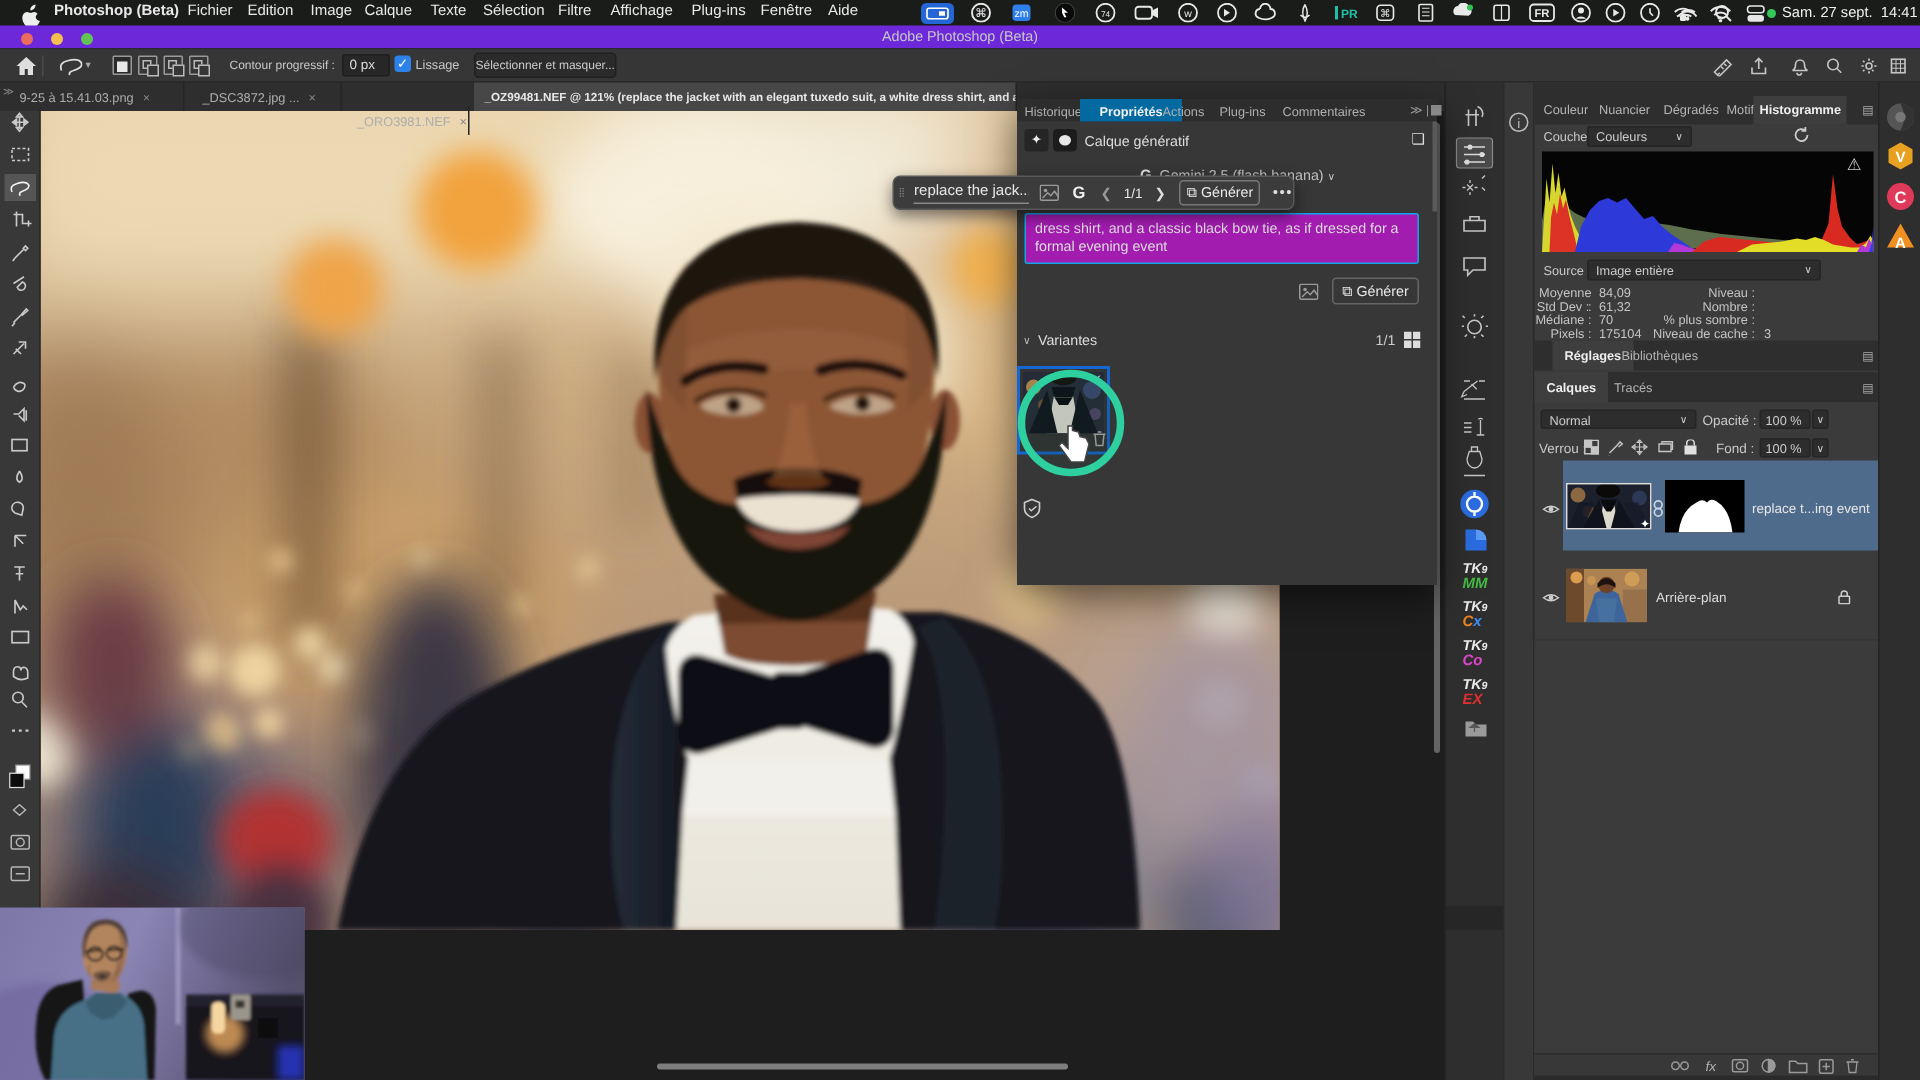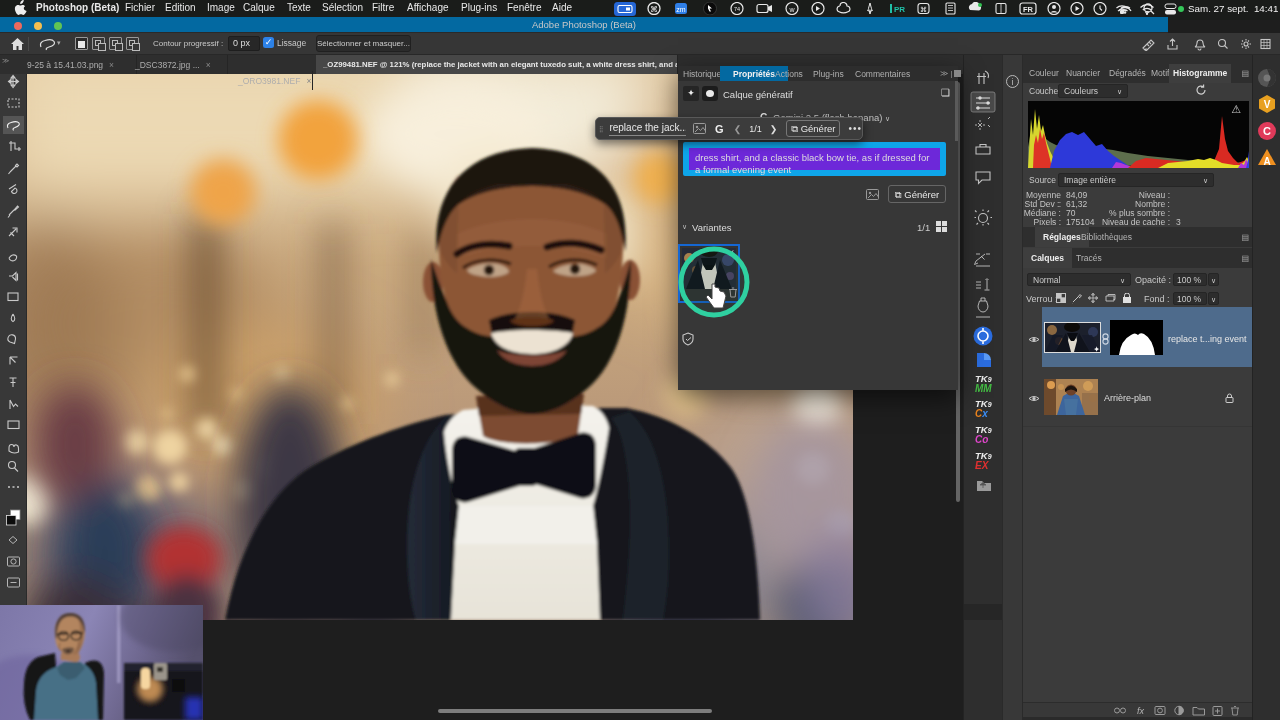--- a/index.html
+++ b/index.html
@@ -3,26 +3,26 @@
 <meta charset="utf-8">
 <style>
   * { margin:0; padding:0; box-sizing:border-box; }
   html,body { width:1280px; height:720px; overflow:hidden; background:#1e1e1e;
     font-family:"Liberation Sans", sans-serif; }
   .abs { position:absolute; }
   #stage { position:relative; width:1280px; height:720px; overflow:hidden; }
 
   
   #menubar { left:0; top:0; width:1280px; height:20px; background:#1a1c1a;
-    color:#e8e8e8; font-size:10px; display:flex; align-items:flex-start; }
+    color:#e8e8e8; font-size:10px; display:flex; align-items:center; }
   #menubar .bold { font-weight:bold; }
   #menubar .abs { white-space:nowrap; }
 
   
-  #titlebar { left:0; top:17px; width:1168px; height:16px; background:#0369a1;
+  #titlebar { left:0; top:17px; width:1280px; height:16px; background:#6d28d9;
     border-bottom:1px solid #2a2a2a; color:#c8c8c8; font-size:9.5px; }
   .tl { position:absolute; top:4.5px; width:8px; height:8px; border-radius:50%; }
 
   
   #optionsbar { left:0; top:33px; width:1280px; height:22px; background:#363636;
     border-bottom:1px solid #282828; color:#cfcfcf; font-size:9.5px; }
 
   .selsq { width:13px; height:13px; border:1px solid #999; border-radius:1px; }
   .sq2,.sq3,.sq4 { display:block; width:6px; height:6px; border:1px solid #bbb; margin:2px 0 0 2px; position:relative; }
   .sq2:after,.sq3:after,.sq4:after { content:""; position:absolute; left:2px; top:2px; width:6px; height:6px; border:1px solid #bbb; background:#363636; }
@@ -354,21 +354,21 @@
           <path d="M82.5,8.5 l3,3"></path>
         <circle cx="104" cy="7" r="2"></circle>
           <path d="M104,2 v1.5 m0,7 v1.5 m5,-5 h-1.5 m-7,0 h-1.5 m8,-3.5 l-1,1 m-5,5 l-1,1 m7,0 l-1,-1 m-5,-5 l-1,-1"></path>
         <rect x="119" y="2.5" width="9" height="9"></rect>
           <path d="M122,2.5 v9 m3,-9 v9 m-6,-6 h9 m-9,3 h9" stroke-width="0.7"></path>
       </g>
     </svg>
   </div>
   <div id="tabbar" class="abs">
     <span class="abs" style="left:2px;top:2px;color:#888;font-size:7px;">≫</span>
-    <div class="dtab" style="left:20px;width:117px;">
+    <div class="dtab" style="left:6px;width:117px;">
         <span>9-25 à 15.41.03.png</span>
         <span class="tx">×</span>
       </div>
     <div class="dtab" style="left:128px;width:100px;">
         <span>_DSC3872.jpg ...</span>
         <span class="tx">×</span>
       </div>
     <div class="dtab" style="left:231px;width:82px;margin-top:16px;">
         <span>_ORO3981.NEF</span>
         <span class="tx">×</span>
@@ -630,21 +630,21 @@
       <span class="abs" style="left:262px;top:3px;color:#999;font-size:8px;">≫ |</span>
       <span class="abs" style="left:276px;top:4px;width:7px;height:7px;background:#888;"></span>
     </div>
     <span class="abs" style="left:5px;top:20px;width:16px;height:15px;background:#252525;border-radius:2px;color:#eee;font-size:9px;text-align:center;line-height:15px;">✦</span>
     <span class="abs" style="left:24px;top:20px;width:16px;height:15px;background:#1c1c1c;border-radius:3px;">
         <span style="position:absolute;left:4px;top:4px;width:8px;height:7px;background:#e8e8e8;border-radius:50%;"></span>
       </span>
     <span class="abs" style="left:45px;top:23px;color:#ddd;">Calque génératif</span>
     <span class="abs" style="right:8px;top:21px;color:#ddd;font-size:10px;">❏</span>
     <span class="abs" style="left:82px;top:46px;color:#c0c0c0;"><b style="font-size:10px;color:#ddd;">G</b>&nbsp; Gemini 2.5 (flash banana) <span style="font-size:7px;">∨</span></span>
-    <div class="abs" style="left:5px;top:76px;width:263px;height:34px;background:#6d28d9;border:6px solid #0ea5e9;border-radius:2px;color:#ddd;padding:4px 6px;font-size:9.5px;line-height:12px;">dress shirt, and a classic black bow tie, as if dressed for a formal evening event</div>
+    <div class="abs" style="left:5px;top:76px;width:263px;height:34px;background:#a21caf;border:1px solid #0ea5e9;border-radius:2px;color:#ddd;padding:4px 6px;font-size:9.5px;line-height:12px;">dress shirt, and a classic black bow tie, as if dressed for a formal evening event</div>
     <svg class="abs" style="left:188px;top:123px;" width="13" height="11">
         <rect x="0.5" y="0.5" width="12" height="10" rx="1" fill="none" stroke="#999" stroke-width="1"></rect>
         <circle cx="4" cy="4" r="1.2" fill="#999"></circle>
         <path d="M2,9 l3.5,-3.5 2,2 2.5,-3 2.5,3.5" fill="none" stroke="#999" stroke-width="1"></path>
       </svg>
     <span class="abs" style="left:210px;top:119px;width:58px;height:18px;border:1px solid #666;border-radius:3px;color:#e8e8e8;text-align:center;line-height:17px;">⧉ Générer</span>
     <span class="abs" style="left:4px;top:157px;color:#bbb;font-size:7px;">∨</span>
     <span class="abs" style="left:14px;top:156px;color:#ddd;">Variantes</span>
     <span class="abs" style="left:239px;top:156px;color:#ccc;">1/1</span>
     <span class="abs" style="left:258px;top:155px;width:11px;height:11px;color:#ddd;"><svg width="11" height="11">

